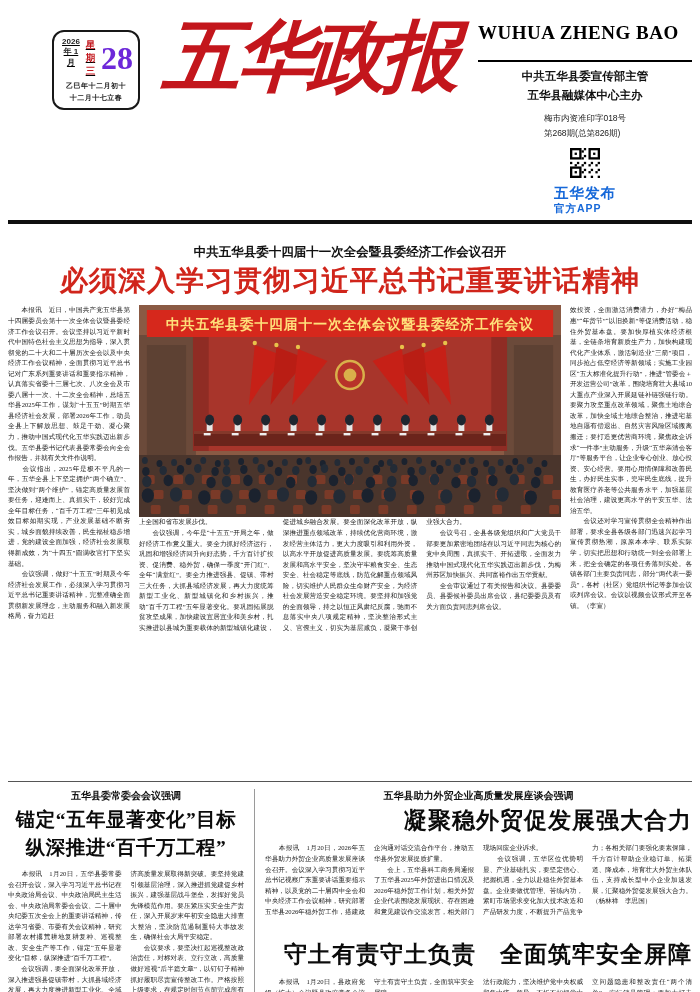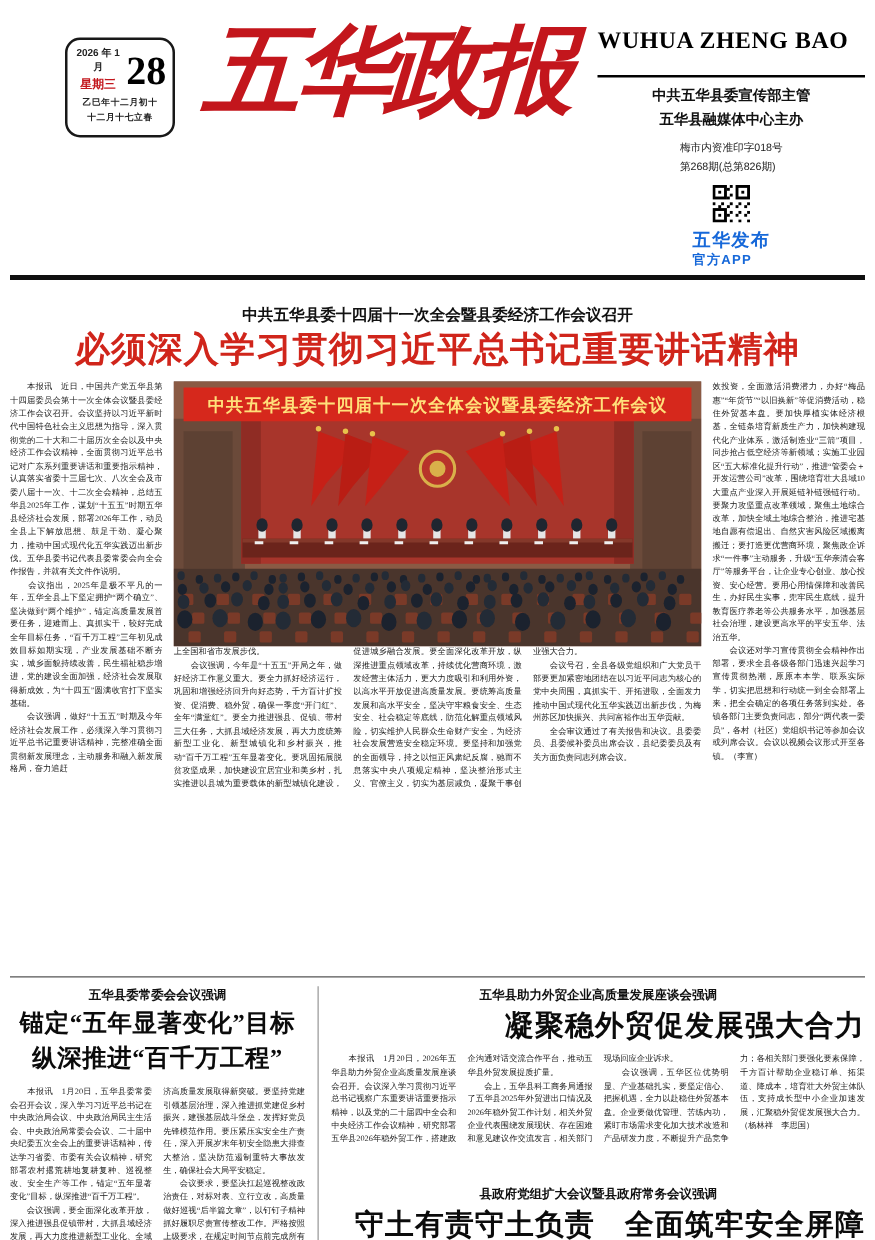--- a/index.html
+++ b/index.html
@@ -10,24 +10,24 @@
     font-family:"Liberation Sans", sans-serif;
   }
   
   .header { display:flex; align-items:flex-start; }
   .datebox {
     flex:none; width:88px; height:80px; margin:22px 0 0 44px;
     border:2px solid #181818; border-radius:12px; padding:5px 5px 3px 5px;
     text-align:center;
   }
   .datebox .toprow { display:flex; align-items:center; justify-content:center; gap:3px; }
-  .datebox .small-col { display:flex; flex-direction:column; }
+  .datebox .small-col { display:flex; flex-direction:row;text-decoration:underline; }
   .datebox .ym { font-size:8px; font-weight:bold; color:#222; }
   .datebox .weekday { font-size:9.5px; font-weight:bold; color:#c3161c; margin-top:2px; }
-  .datebox .daynum { font-family:"Liberation Serif", serif; font-size:32px; font-weight:900; color:#000000; line-height:1; }
+  .datebox .daynum { font-family:"Liberation Serif", serif; font-size:32px; font-weight:900; color:#6d28d9; line-height:1; }
   .datebox .lunar, .datebox .term { font-size:7px; color:#222; font-weight:bold; margin-top:2.5px; letter-spacing:0.5px; }
   .masthead {
     flex:1; text-align:center; margin-top:4px;
     font-family:"Liberation Serif", serif; font-style:italic; font-weight:900;
     font-size:78px; line-height:1.15; color:#c3161c; letter-spacing:-5px;
     transform:skewX(-3deg);
   }
   .pubinfo { flex:none; width:214px; margin-top:14px; }
   .pub-en {
     font-family:"Liberation Serif", serif; font-weight:900; font-size:19px;
@@ -415,21 +415,20 @@
 
     <div class="vdiv"></div>
 
     <div class="b-right">
       <div class="b-kicker">五华县助力外贸企业高质量发展座谈会强调</div>
       <div class="r-headline">凝聚稳外贸促发展强大合力</div>
       <div class="trade-body btext">　　本报讯　1月20日，2026年五华县助力外贸企业高质量发展座谈会召开。会议深入学习贯彻习近平总书记视察广东重要讲话重要指示精神，以及党的二十届四中全会和中央经济工作会议精神，研究部署五华县2026年稳外贸工作，搭建政企沟通对话交流合作平台，推动五华县外贸发展提质扩量。
 　　会上，五华县科工商务局通报了五华县2025年外贸进出口情况及2026年稳外贸工作计划，相关外贸企业代表围绕发展现状、存在困难和意见建议作交流发言，相关部门现场回应企业诉求。
 　　会议强调，五华区位优势明显、产业基础扎实，要坚定信心、把握机遇，全力以赴稳住外贸基本盘。企业要做优管理、苦练内功，紧盯市场需求变化加大技术改造和产品研发力度，不断提升产品竞争力；各相关部门要强化要素保障，千方百计帮助企业稳订单、拓渠道、降成本，培育壮大外贸主体队伍，支持成长型中小企业加速发展，汇聚稳外贸促发展强大合力。（杨林祥　李思国）</div>
 
-      <div class="b-kicker safety-kicker">县政府党组扩大会议暨县政府常务会议强调</div>
       <div class="r-headline">守土有责守土负责　全面筑牢安全屏障</div>
       <div class="safety-body btext">　　本报讯　1月20日，县政府党组（扩大）会议暨县政府常务会议召开，深入学习贯彻习近平总书记在二十届中央纪委五次全会、1月8日中央政治局常委会会议上的重要讲话精神，认真学习习近平总书记关于安全生产的重要论述，研究部署岁末年初安全防范、森林防灭火、道路交通安全等工作，强调要守土有责守土负责，全面筑牢安全屏障。
 　　会议强调，一要坚持人民至上、生命至上，始终绷紧安全生产这根弦，持续深化标本兼治、综合施策；二要压紧压实各方责任，严格落实党政领导干部安全生产责任制，推动责任链条横向到边、纵向到底；三要坚持党的领导，提升依法行政能力，坚决维护党中央权威和集中统一领导，不折不扣把党中央决策部署和省委、市委、县委工作要求落实到位。
 　　会议要求，要聚焦重点领域和薄弱环节，对重点区域进行“地毯式”排查，重点查看是否存在隐患回潮现象，强化燃气、消防、自建房、道路交通等领域专项整治，建立问题隐患和整改责任“两个清单”，实行销号管理；要加大打击力度，深入开展“打非治违”专项行动；要形成工作合力，发挥好统筹协调、牵头抓总作用，加强值班值守和应急准备，妥善应对低温寒潮等极端天气，确保人民群众度过欢乐祥和、安定有序的节日。
 　　会议还研究了其他事项。</div>
     </div>
   </div>
 
 </div>
 

